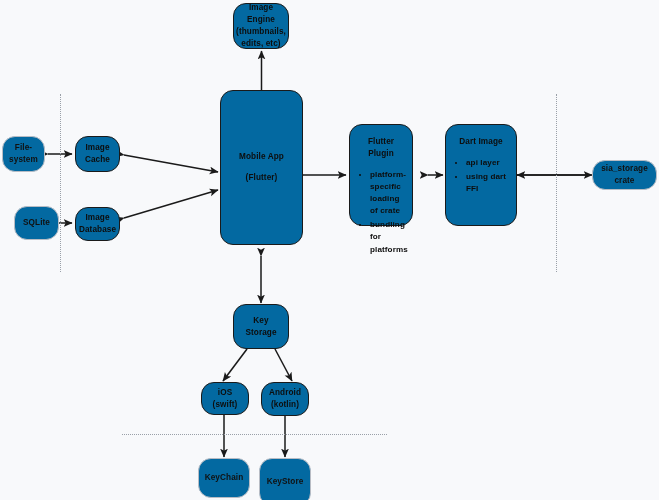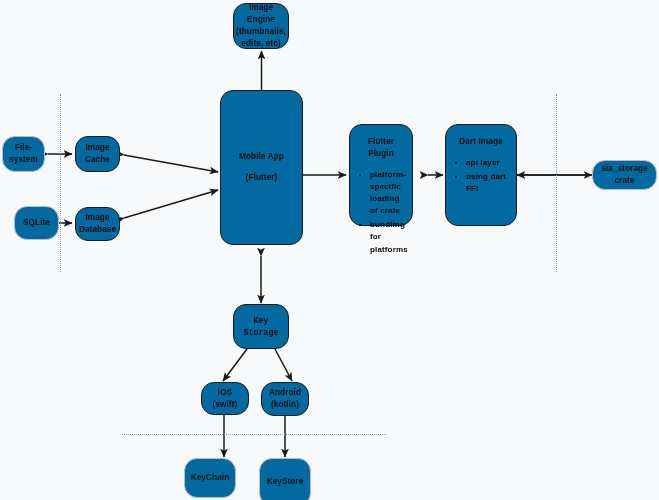--- a/index.html
+++ b/index.html
@@ -181,36 +181,36 @@
     <ul>
       <li>api layer</li>
       <li>using dart FFI</li>
     </ul>
   </div>
 
   <div class="node light" style="left:592px; top:160px; width:65px; height:30px;">
     <span class="line">sia_storage crate</span>
   </div>
 
-  <div class="node" style="left:233px; top:304px; width:56px; height:45px;font-family:Liberation Mono, monospace;">
+  <div class="node" style="left:233px; top:304px; width:56px; height:45px;">
     <span class="line">Key</span>
     <span class="line">Storage</span>
   </div>
 
   <div class="node" style="left:201px; top:382px; width:48px; height:33px;">
     <span class="line">iOS</span>
     <span class="line">(swift)</span>
   </div>
 
   <div class="node" style="left:261px; top:382px; width:48px; height:34px;">
     <span class="line">Android</span>
     <span class="line">(kotlin)</span>
   </div>
 
-  <div class="node light" style="left:184px; top:458px; width:52px; height:40px;">
+  <div class="node light" style="left:198px; top:458px; width:52px; height:40px;">
     <span class="line">KeyChain</span>
   </div>
 
   <div class="node light" style="left:259px; top:458px; width:52px; height:48px;">
     <span class="line">KeyStore</span>
   </div>
 
 </div>
 
 </body></html>

